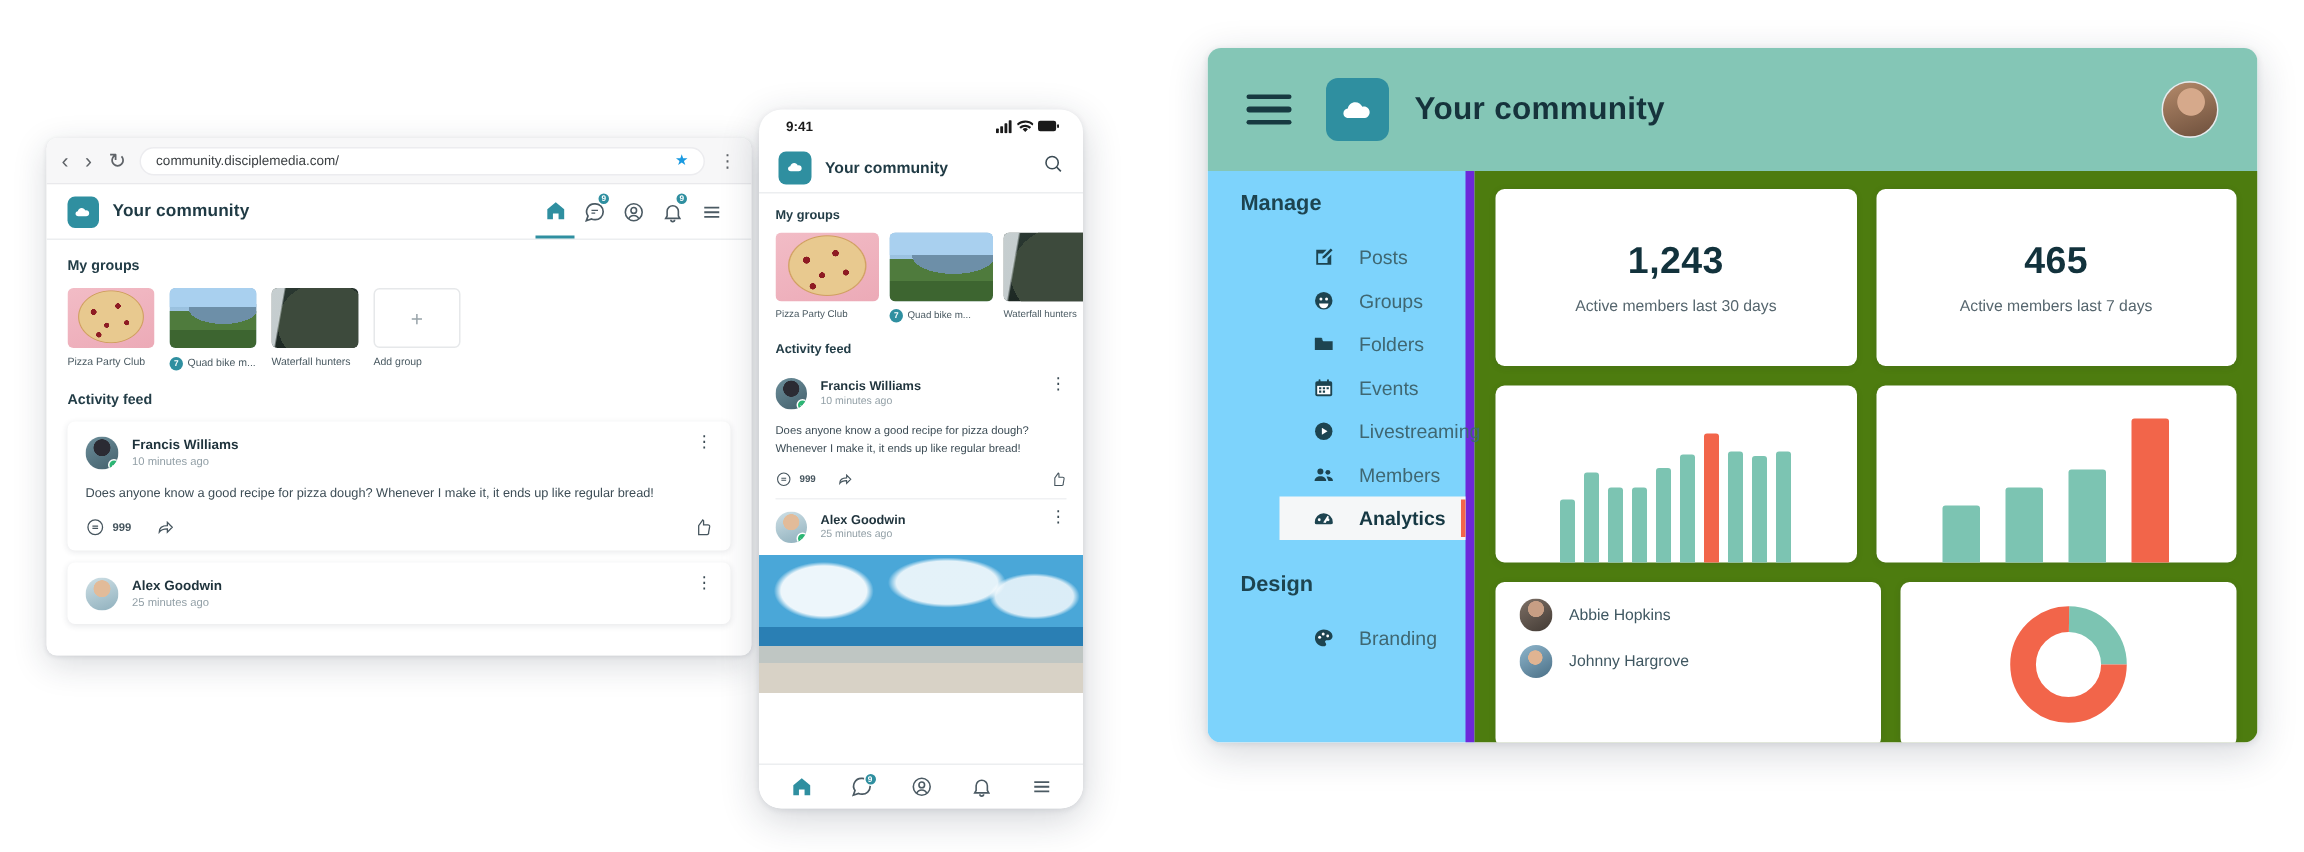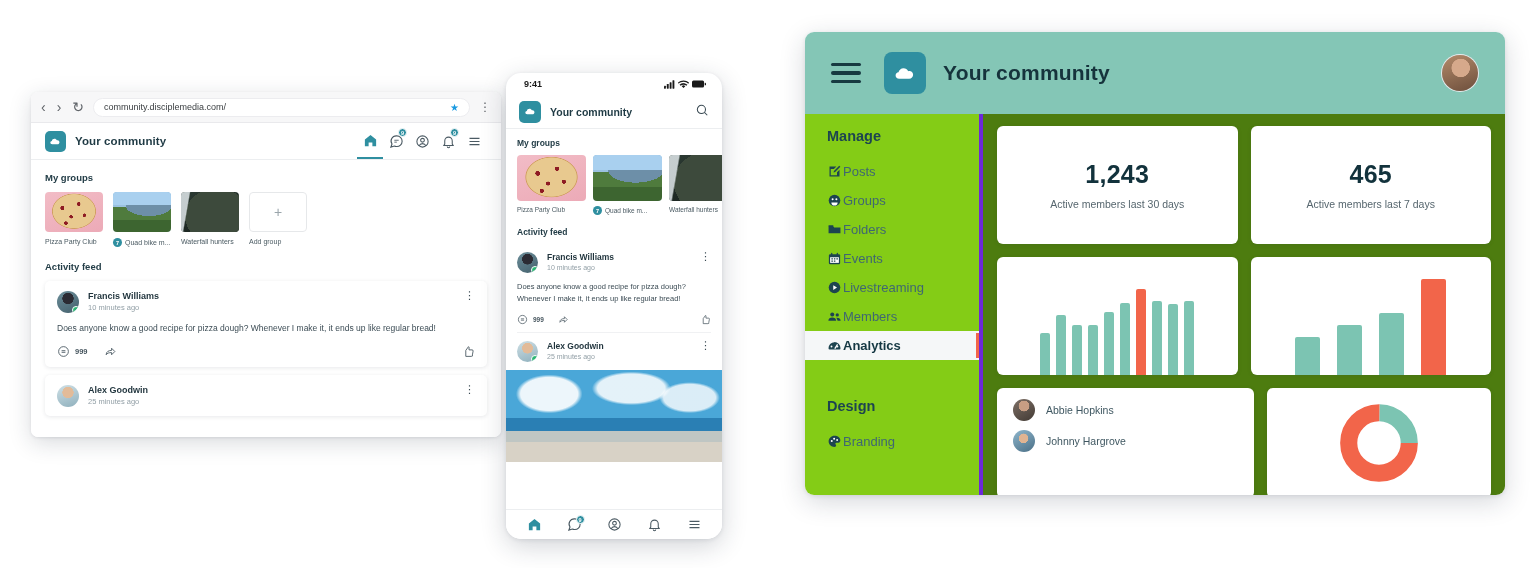--- a/index.html
+++ b/index.html
@@ -169,26 +169,26 @@
     width: 42px; height: 42px; border-radius: 8px; background: #2f8fa0;
     display: flex; align-items: center; justify-content: center; margin-left: 23px;
   }
   .ad-logo svg { width: 25px; height: 25px; }
   .ad-title { font-size: 21px; font-weight: 700; color: #16333c; margin-left: 17px; letter-spacing: .2px;}
   .ad-avatar {
     margin-left: auto; width: 38px; height: 38px; border-radius: 50%;
     overflow: hidden; background: #cfd6da; border: 1.5px solid rgba(255,255,255,.5);
   }
   .ad-main { display: flex; height: 381px; }
-  .ad-side { width: 178px; border-right: 4px solid #6d28d9; padding-top: 14px; background:#84cc16; }
+  .ad-side { width: 178px; border-right: 6px solid #6d28d9; padding-top: 14px; background:#7dd3fc; }
   .side-group { font-size: 14.5px; font-weight: 700; color: #1d4450; padding: 0 22px; margin-bottom: 13px; }
-  .side-group.second { margin-top: 38px; }
+  .side-group.second { margin-top: 22px; }
   .side-item {
-    display: flex; align-items: center; gap: 1px; padding: 7px 22px;
-    font-size: 13px; color: #3f6772; cursor: pointer; position: relative;
+    display: flex; align-items: center; gap: 16px; padding: 7px 22px;
+    font-size: 13px; color: #3f6772; cursor: pointer; position: relative; margin-left: 48px;
   }
   .side-item.active { background: #f5f7f8; font-weight: 700; color: #153843; }
   .side-item.active::after {
     content: ""; position: absolute; right: 0; top: 2px; bottom: 2px;
     width: 3px; background: #f2654a;
   }
   .side-item svg { width: 15px; height: 15px; flex: 0 0 auto; color: #1d4450; }
   .ad-content { flex: 1; background: #4d7c0f; padding: 12px 14px; }
   .ad-row { display: flex; gap: 13px; }
   .ad-card {

